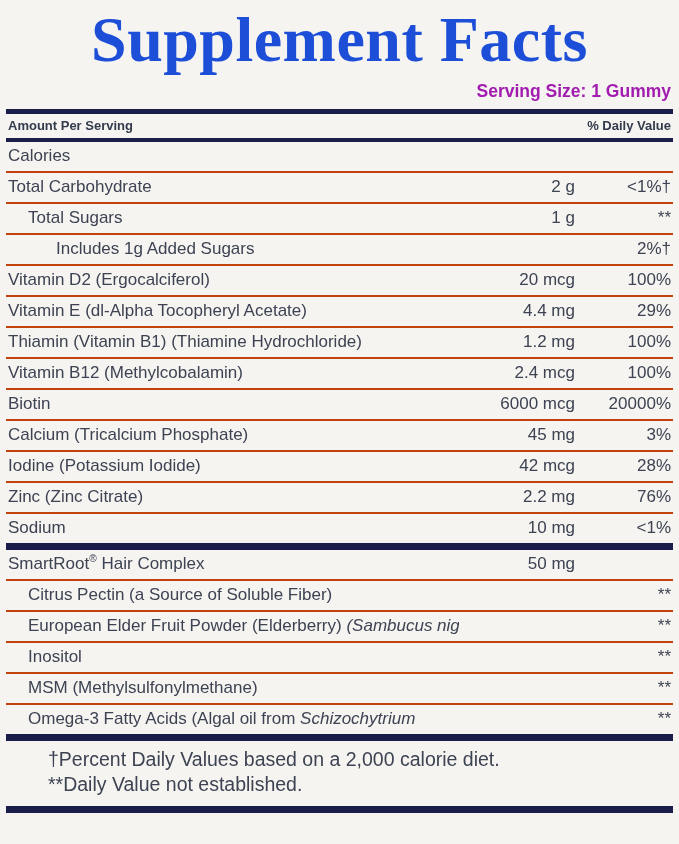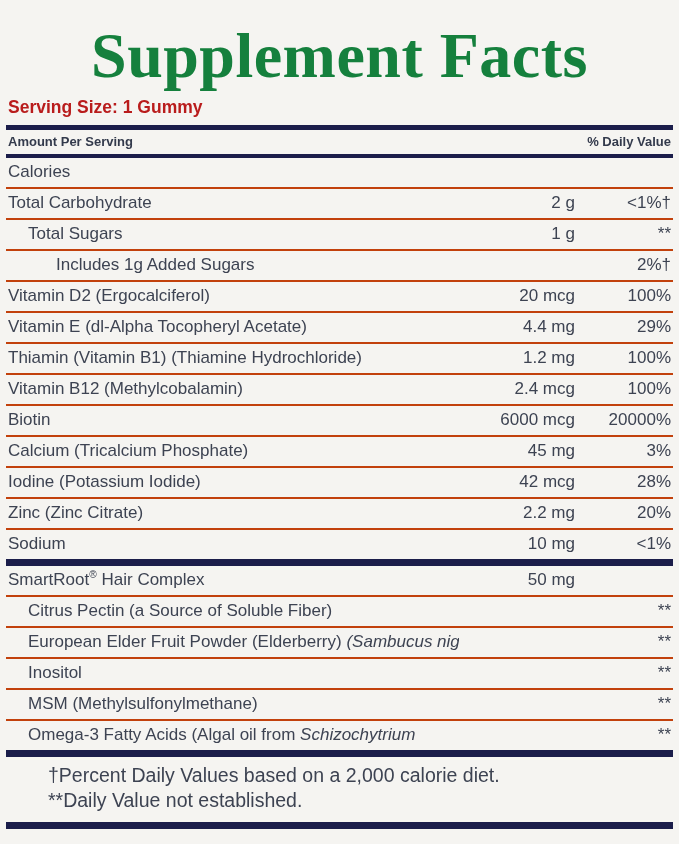--- a/index.html
+++ b/index.html
@@ -8,34 +8,35 @@
     background: #f5f4f1;
     color: #3d4352;
     font-family: "Liberation Sans", sans-serif;
     overflow: hidden;
   }
   .label { padding: 2px 6px 0 6px; }
 
   .title {
     font-family: "Liberation Serif", serif;
     font-weight: 700;
-    color: #15803d;
+    color: #1d4ed8;
     font-size: 64px;
     line-height: 1.18;
     text-align: center;
     letter-spacing: 0.5px;
-    margin: 16px 0 0 0;
+    margin: 0 0 0 0;
     white-space: nowrap;
   }
 
   .serving {
     font-size: 17.5px;
     font-weight: 700;
-    color: #b91c1c;
+    color: #a21caf;
     padding: 3px 2px 7px 2px;
+    text-align: right;
   }
 
   .bar  { background: #1b1d4a; }
   .bar-5 { height: 5px; }
   .bar-4 { height: 4px; }
   .bar-7 { height: 7px; }
 
   .hdr {
     display: flex;
     justify-content: space-between;
@@ -149,21 +150,21 @@
         <span class="c-dv">3%</span>
       </div>
       <div class="row">
         <span class="c-name ind0"><span>Iodine (Potassium Iodide)</span></span>
         <span class="c-amt">42 mcg</span>
         <span class="c-dv">28%</span>
       </div>
       <div class="row">
         <span class="c-name ind0"><span>Zinc (Zinc Citrate)</span></span>
         <span class="c-amt">2.2 mg</span>
-        <span class="c-dv">20%</span>
+        <span class="c-dv">76%</span>
       </div>
       <div class="row">
         <span class="c-name ind0"><span>Sodium</span></span>
         <span class="c-amt">10 mg</span>
         <span class="c-dv">&lt;1%</span>
       </div>
     </div>
 
   <div class="bar bar-7"></div>
 

